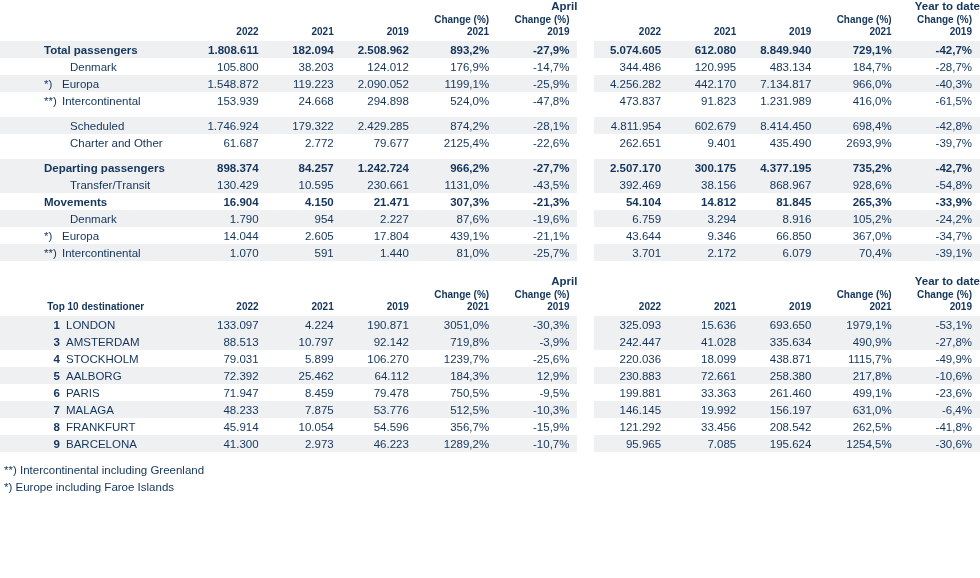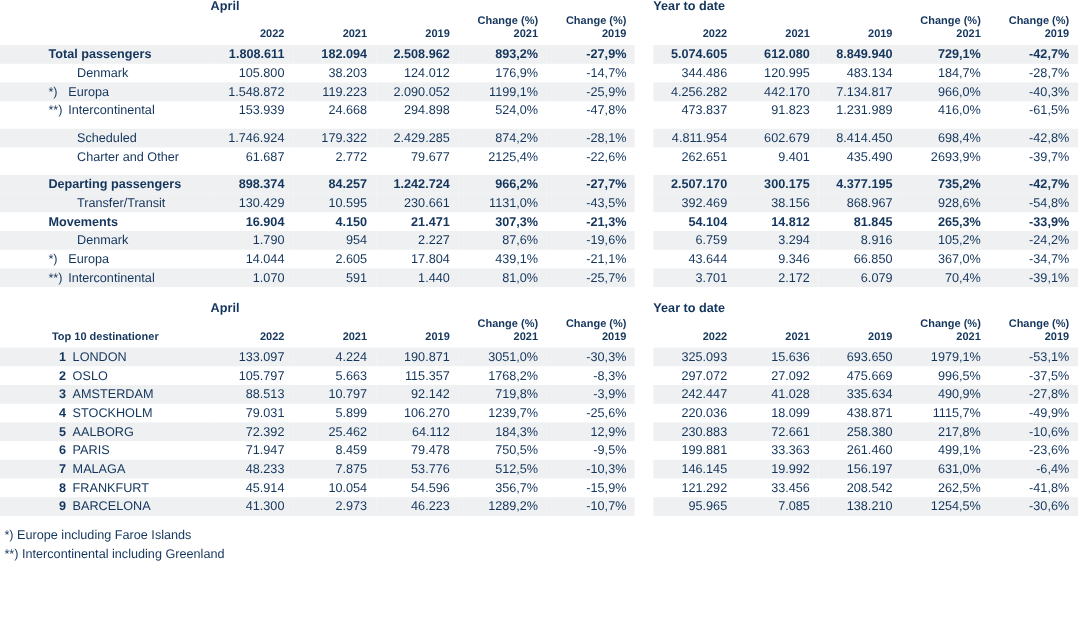--- a/index.html
+++ b/index.html
@@ -19,21 +19,21 @@
   td, th { padding: 0; margin: 0; }
 
   
   col.c-label { width: 186px; }
   col.c-num   { width: 73px; }
   col.c-chg   { width: 78px; }
   col.c-gap   { width: 16px; }
 
   .grp-header td {
     font-weight: bold;
-    text-align: left;
+    text-align: right;
     font-size: 11.5px;
     color: #14355c;
     padding-bottom: 1px;
   }
   .sub-header td {
     font-weight: bold;
     text-align: right;
     font-size: 10px;
     padding: 1px 8px 4px 0;
     vertical-align: bottom;
@@ -377,34 +377,20 @@
           <td>190.871</td>
           <td>3051,0%</td>
           <td>-30,3%</td>
           <td class="gap"></td>
           <td>325.093</td>
           <td>15.636</td>
           <td>693.650</td>
           <td>1979,1%</td>
           <td>-53,1%</td>
         </tr>
-        <tr class="row">
-          <td class="lbl"><span class="rank">2</span><span class="dest">OSLO</span></td>
-          <td>105.797</td>
-          <td>5.663</td>
-          <td>115.357</td>
-          <td>1768,2%</td>
-          <td>-8,3%</td>
-          <td class="gap"></td>
-          <td>297.072</td>
-          <td>27.092</td>
-          <td>475.669</td>
-          <td>996,5%</td>
-          <td>-37,5%</td>
-        </tr>
         <tr class="row shade">
           <td class="lbl"><span class="rank">3</span><span class="dest">AMSTERDAM</span></td>
           <td>88.513</td>
           <td>10.797</td>
           <td>92.142</td>
           <td>719,8%</td>
           <td>-3,9%</td>
           <td class="gap"></td>
           <td>242.447</td>
           <td>41.028</td>
@@ -485,25 +471,25 @@
         <tr class="row shade">
           <td class="lbl"><span class="rank">9</span><span class="dest">BARCELONA</span></td>
           <td>41.300</td>
           <td>2.973</td>
           <td>46.223</td>
           <td>1289,2%</td>
           <td>-10,7%</td>
           <td class="gap"></td>
           <td>95.965</td>
           <td>7.085</td>
-          <td>138.210</td>
+          <td>195.624</td>
           <td>1254,5%</td>
           <td>-30,6%</td>
         </tr>
       </tbody>
   </table>
 
   <div class="footnotes">
+    <div>**) Intercontinental including Greenland</div>
     <div>*) Europe including Faroe Islands</div>
-    <div>**) Intercontinental including Greenland</div>
   </div>
 
 </div>
 
 </body></html>

